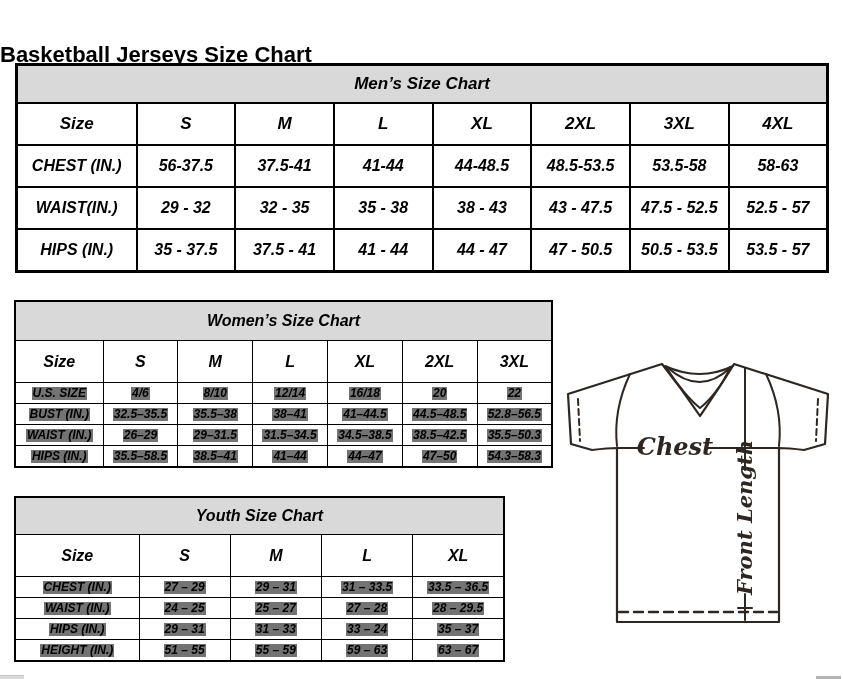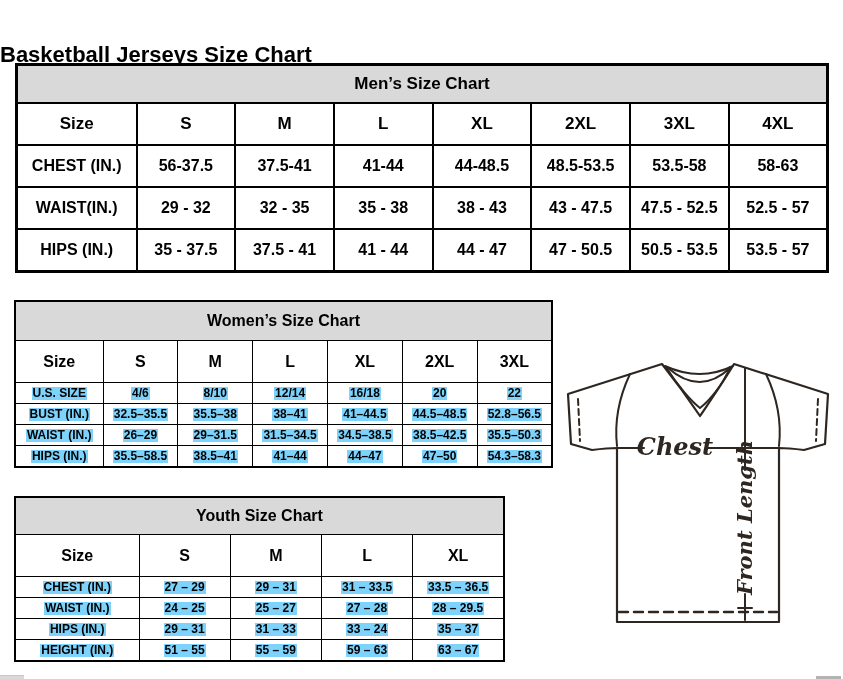--- a/index.html
+++ b/index.html
@@ -8,21 +8,21 @@
     width:843px;height:679px;
     overflow:hidden;
     font-family:"Liberation Sans",sans-serif;
     color:#000;
   }
   .page-title{
     position:absolute;left:0;top:5px;width:807px;
     text-align:left;
     font-size:22px;font-weight:bold;letter-spacing:0px;margin-top:37px;
   }
-  .tbl-wrap{position:absolute;}
+  .tbl-wrap{position:absolute;font-style:italic;}
   #mens-wrap{left:15px;top:63px;}
   #womens-wrap{left:14px;top:300px;}
   #youth-wrap{left:14px;top:496px;}
 
   table{border-collapse:collapse;table-layout:fixed;background:#fff;}
   th,td{text-align:center;vertical-align:middle;padding:0;font-weight:bold;}
 
   
   .band-row th{background:#d9d9d9;}
 
@@ -47,21 +47,21 @@
   
   #youth-table{width:491px;border:2px solid #000;}
   #youth-table th,#youth-table td{border:1px solid #000;}
   #youth-table .band-row th{height:36px;font-size:16px;}
   #youth-table .size-row th{height:41px;font-size:16px;}
   #youth-table .data-row td{height:20px;font-size:12px;}
   #youth-table .label-cell{font-size:12px;}
   #youth-table col.col-label{width:124px;}
 
   
-  .hl-table .cell-text{background:#7dd3fc;padding:0 1px;display:inline-block;line-height:1.15;}
+  .hl-table .cell-text{background:#737373;padding:0 1px;display:inline-block;line-height:1.15;}
 
   
   #jersey{position:absolute;left:560px;top:358px;width:280px;height:270px;}
   #jersey text{
     font-family:"DejaVu Serif","Liberation Serif",serif;
     font-style:italic;font-weight:bold;fill:#2e2620;
   }
 
   
   .strip-left{position:absolute;left:0;top:675px;width:24px;height:4px;background:#d9d9d9;border-top:1px solid #c6c6c6;}

